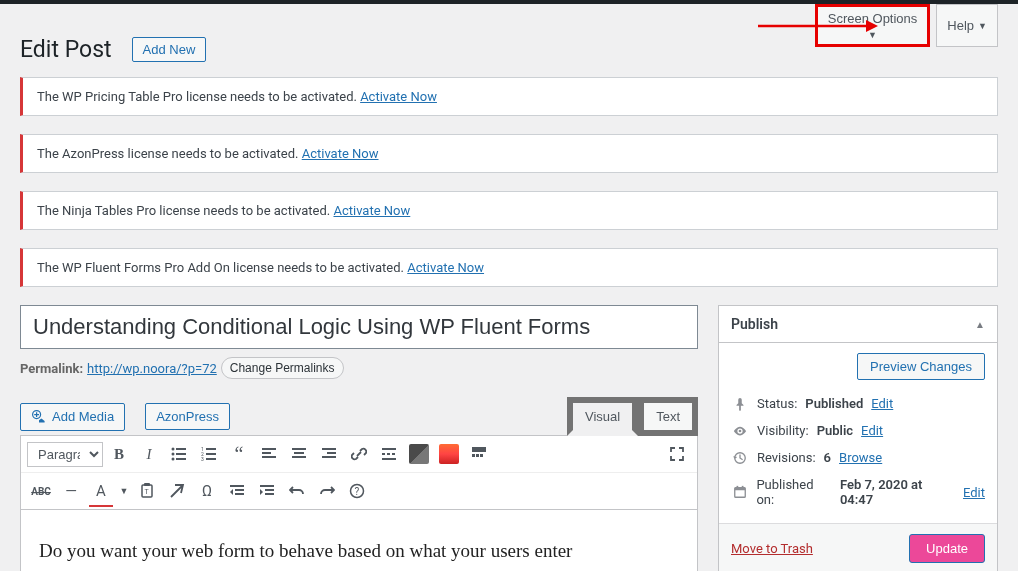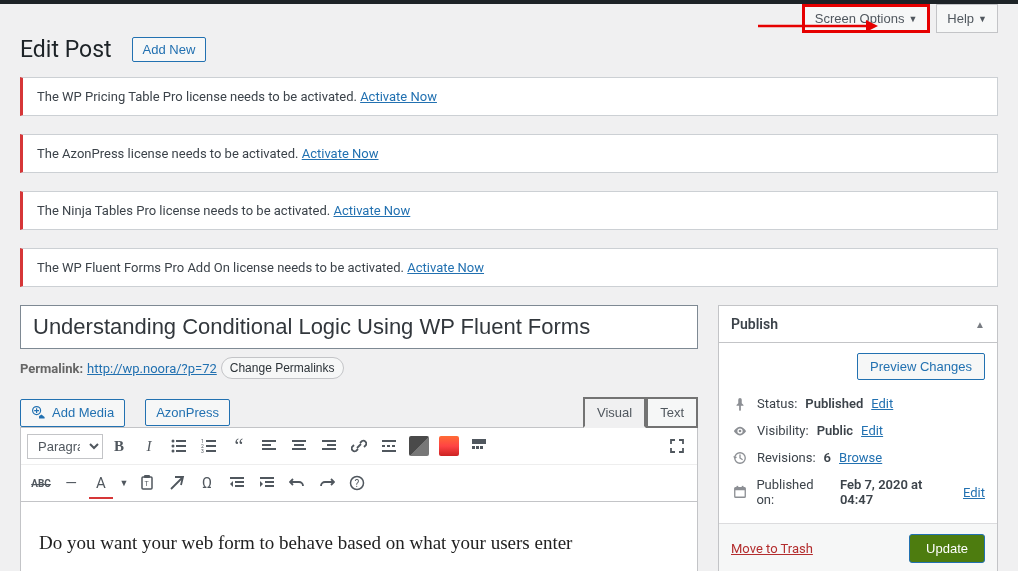--- a/index.html
+++ b/index.html
@@ -3,39 +3,39 @@
 <meta charset="utf-8">
 <style>
 * { box-sizing: border-box; margin: 0; padding: 0; }
 body { font-family: -apple-system, BlinkMacSystemFont, "Segoe UI", Roboto, sans-serif; font-size: 13px; color: #3c434a; background: #f0f0f1; width: 1018px; }
 .topbar { background: #1d2327; height: 4px; }
 .wrap { padding: 10px 20px 20px 20px; position: relative; }
 .top-buttons { position: absolute; right: 20px; top: 0; display: flex; gap: 6px; }
 .top-btn { background: #f6f7f7; border: 1px solid #c3c4c7; padding: 4px 10px; font-size: 13px; color: #50575e; cursor: pointer; display: flex; align-items: center; gap: 4px; }
 .top-btn .tri { font-size: 9px; }
 .screen-opts-hl { border: 3px solid #e60000; padding: 0; }
-.screen-opts-hl .top-btn { border: none; }
+.screen-opts-hl .top-btn { border: none; flex-direction: column; }
 .arrow { position: absolute; right: 140px; top: 12px; }
 .arrow svg { display: block; }
 .header { display: flex; align-items: center; gap: 20px; margin-top: 22px; margin-bottom: 14px; }
 .h1 { font-size: 23px; font-weight: 400; color: #1d2327; }
 .add-new { color: #2271b1; border: 1px solid #2271b1; background: #f6f7f7; padding: 4px 10px; font-size: 13px; cursor: pointer; border-radius: 2px; }
 .notice { background: #fff; border: 1px solid #ccd0d4; border-left: 3px solid #d63638; padding: 11px 14px; margin-bottom: 18px; font-size: 13px; }
 .notice a { color: #2271b1; text-decoration: underline; cursor: pointer; }
 .cols { display: flex; gap: 20px; align-items: flex-start; }
 .main { flex: 1; min-width: 0; }
 .side { width: 280px; flex-shrink: 0; }
 .title-input { width: 100%; font-size: 22px; padding: 8px 12px; border: 1px solid #7e8993; background: #fff; color: #32373c; line-height: 1.2; }
 .permalink { margin-top: 8px; font-size: 13px; color: #666; display: flex; align-items: center; gap: 4px; flex-wrap: wrap; }
 .permalink a { color: #2271b1; text-decoration: underline; cursor: pointer; }
 .perm-btn { border: 1px solid #c3c4c7; background: #f6f7f7; padding: 3px 8px; font-size: 12px; cursor: pointer; color: #2c3338; border-radius: 11px; }
 .media-row { display: flex; gap: 20px; margin-top: 18px; align-items: center; }
 .media-btn { border: 1px solid #2271b1; color: #2271b1; background: #f6f7f7; padding: 5px 10px; font-size: 13px; cursor: pointer; border-radius: 2px; display: flex; align-items: center; gap: 5px; }
 .editor-tabs { margin-left: auto; display: flex; }
-.ed-tab { border: 2px solid #737373; background: #f6f7f7; padding: 6px 12px; font-size: 13px; cursor: pointer; color: #50575e; }
+.ed-tab { border: 6px solid #737373; background: #f6f7f7; padding: 6px 12px; font-size: 13px; cursor: pointer; color: #50575e; }
 .ed-tab.active { background: #f0f0f1; border-bottom-color: #f0f0f1; position: relative; z-index: 2; }
 .toolbar { border: 1px solid #c3c4c7; background: #fff; margin-top: -1px; }
 .tb-row { display: flex; align-items: center; padding: 4px 6px; gap: 2px; }
 .tb-row + .tb-row { border-top: 1px solid #eee; }
 .tb-sel { border: 1px solid #c3c4c7; padding: 3px 6px; font-size: 13px; width: 76px; color: #50575e; background: #fff; }
 .tb-btn { width: 28px; height: 28px; display: flex; align-items: center; justify-content: center; color: #50575e; cursor: pointer; font-size: 15px; border-radius: 2px; }
 .tb-btn.b { font-weight: bold; font-family: Georgia, serif; }
 .tb-btn.i { font-style: italic; font-family: Georgia, serif; }
 .tb-spacer { flex: 1; }
 .tb-color1 { background: linear-gradient(135deg, #4a4a4a 50%, #777 50%); width: 20px; height: 20px; border-radius: 2px; }
@@ -45,21 +45,21 @@
 .postbox-hd { padding: 10px 12px; font-size: 14px; font-weight: 600; border-bottom: 1px solid #c3c4c7; display: flex; justify-content: space-between; align-items: center; cursor: pointer; }
 .postbox-body { padding: 10px 12px; }
 .preview-row { text-align: right; margin-bottom: 10px; }
 .preview-btn { border: 1px solid #2271b1; color: #2271b1; background: #f6f7f7; padding: 5px 12px; font-size: 13px; cursor: pointer; border-radius: 2px; }
 .pub-line { display: flex; align-items: center; gap: 8px; padding: 6px 0; font-size: 13px; color: #3c434a; }
 .pub-line .ic { width: 18px; color: #8c8f94; display: flex; justify-content: center; }
 .pub-line a { color: #2271b1; text-decoration: underline; cursor: pointer; }
 .pub-line b { font-weight: 600; }
 .pub-footer { border-top: 1px solid #dcdcde; background: #f6f7f7; padding: 10px 12px; display: flex; justify-content: space-between; align-items: center; }
 .trash { color: #b32d2e; text-decoration: underline; cursor: pointer; font-size: 13px; }
-.update-btn { background: #4d7c0f; color: #fff; border: 1px solid #2271b1; padding: 6px 16px; font-size: 13px; cursor: pointer; border-radius: 3px; }
+.update-btn { background: #ec4899; color: #fff; border: 1px solid #2271b1; padding: 6px 16px; font-size: 13px; cursor: pointer; border-radius: 3px; }
 .abc { font-size: 10px; font-weight: bold; }
 .underline-a { position: relative; }
 .underline-a::after { content: ""; display: block; height: 2px; background: #d63638; position: absolute; bottom: -2px; left: 2px; right: 2px; }
 </style>
 </head>
 <body>
 
 <div class="topbar"></div>
 <div class="wrap">
   <div class="top-buttons">

